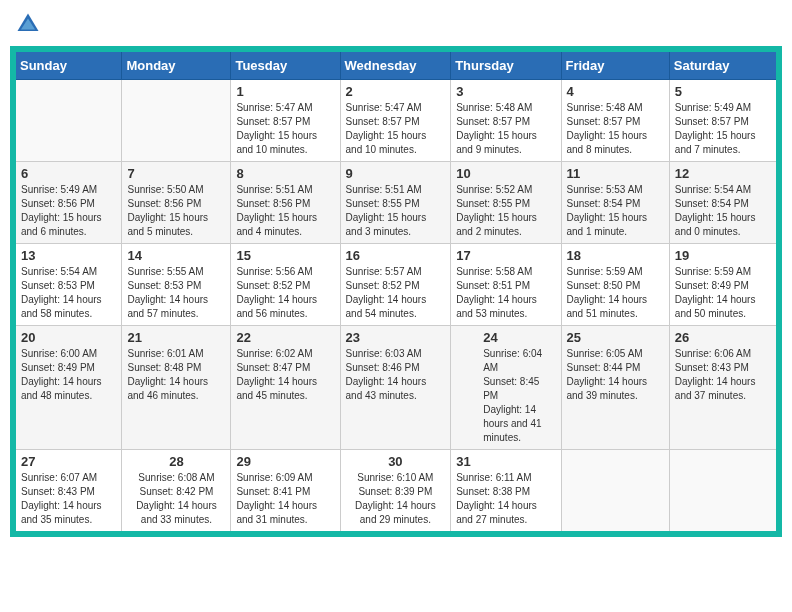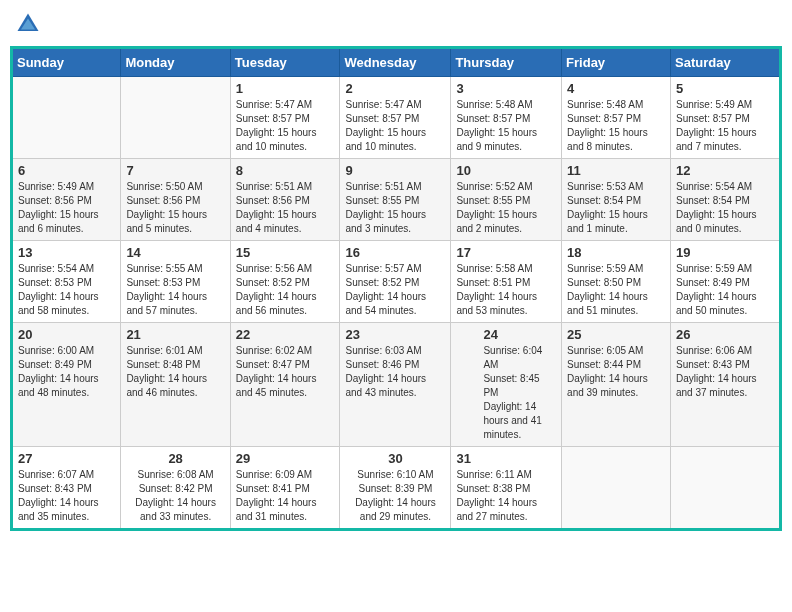--- a/index.html
+++ b/index.html
@@ -44,21 +44,21 @@
       font-weight: bold;
       color: #333;
     }
     .title-location {
       font-size: 16px;
       color: #555;
     }
     .calendar {
       width: 100%;
       border-collapse: collapse;
-      border: 3px solid #14b8a6;
+      border: 6px solid #14b8a6;
     }
     .calendar th {
       background-color: #2a6db5;
       color: #fff;
       font-size: 13px;
       font-weight: bold;
       padding: 6px 4px;
       text-align: left;
       border: 1px solid #1a5a9a;
     }

